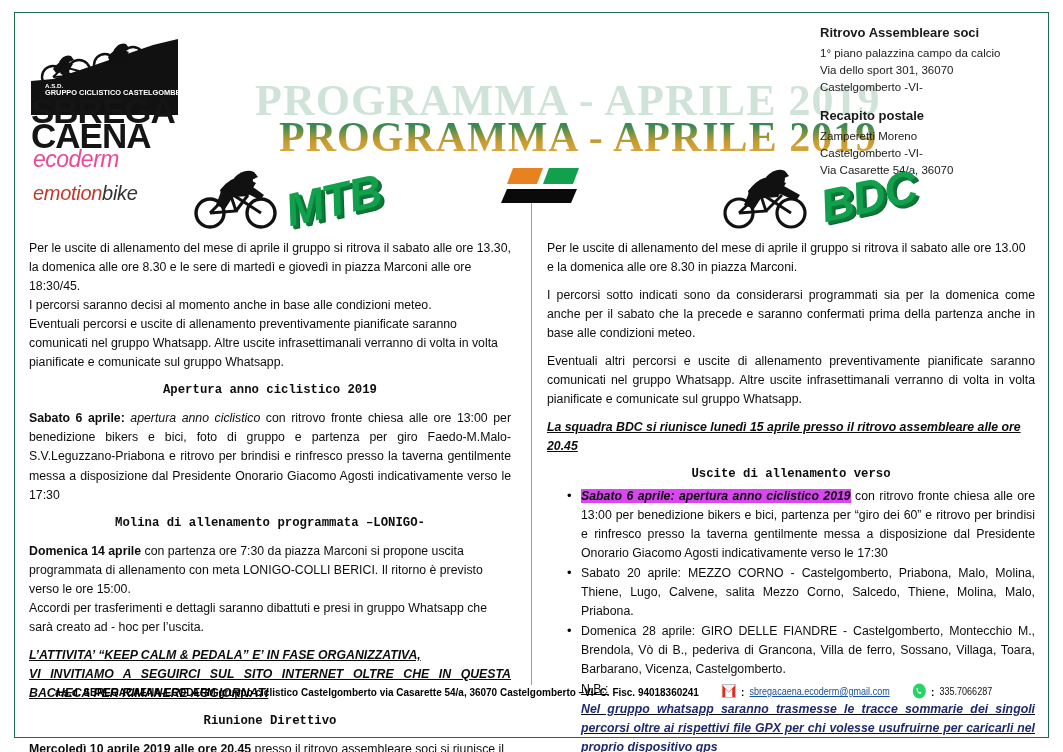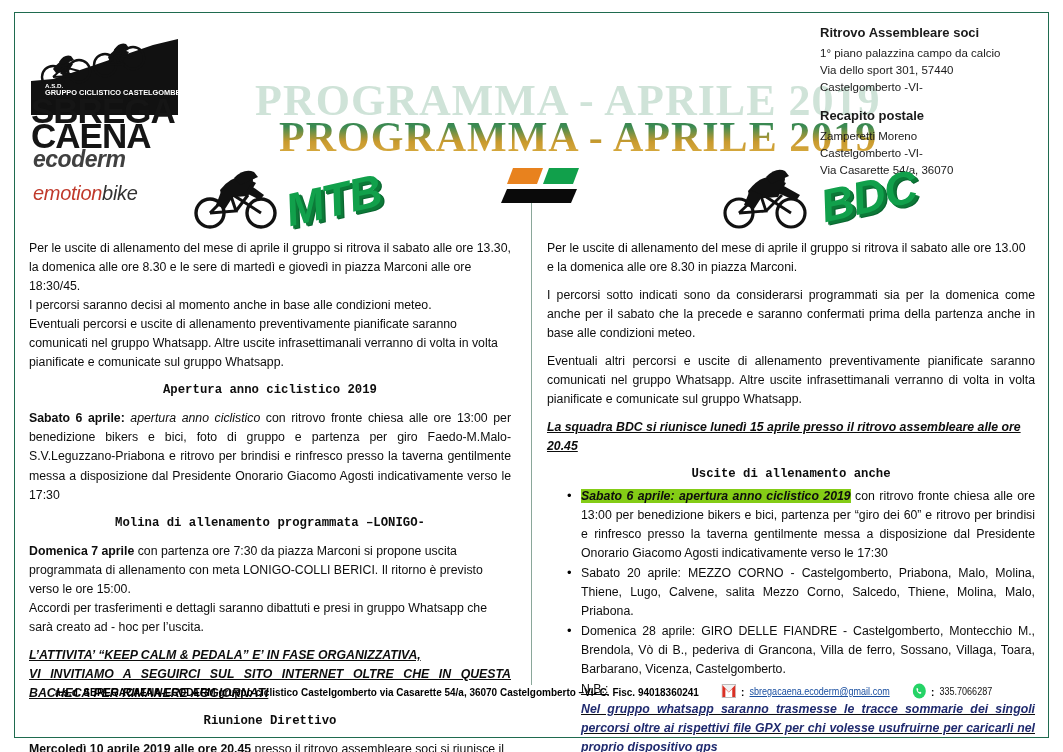--- a/index.html
+++ b/index.html
@@ -41,22 +41,22 @@
     position: absolute; left: 8px; width: 175px;
     font-family: "Liberation Sans", sans-serif;
     font-weight: 700; color: #151515;
     letter-spacing: -1px;
     line-height: 1;
   }
   .logo-sbrega { top: 74px; font-size: 35px; }
   .logo-caena  { top: 99px; font-size: 35px; }
   .logo-eco {
     position: absolute; left: 10px; top: 127px;
-    font-size: 23px; font-weight: 700; font-style: italic;
-    color: #404040; letter-spacing: -0.5px;
+    font-size: 23px; font-weight: 400; font-style: italic;
+    color: #ec4899; letter-spacing: -0.5px;
   }
   .logo-emotion {
     position: absolute; left: 10px; top: 163px;
     font-size: 20px; font-style: italic; font-weight: 400;
     letter-spacing: -0.3px;
   }
   .logo-emotion .em-red { color: #c0392b; }
   .logo-emotion .em-blk { color: #333333; }
 
   
@@ -135,21 +135,21 @@
   .col-left  { left: 14px;  width: 482px; }
   .col-right { left: 532px; width: 488px; }
 
   .col p { margin: 0 0 9px 0; }
   .col p.tight { margin-bottom: 0; }
   .just { text-align: justify; }
   .b    { font-weight: 700; }
   .i    { font-style: italic; }
   .u    { text-decoration: underline; }
   .head-c { text-align: center; font-weight: 700; margin: 10px 0 10px 0; font-family: Liberation Mono, monospace; }
-  .hl { background: #84cc16; }
+  .hl { background: #d946ef; }
   .nb-note { color: #1f2a6e; font-style: italic; font-weight: 700; }
 
   
   ul.bullets { margin: 2px 0 0 0; padding-left: 20px; }
   ul.bullets > li {
     margin: 0 0 1px 0;
     text-align: justify;
     list-style: none;
     position: relative;
     padding-left: 14px;
@@ -223,21 +223,21 @@
     </div>
 
     <div class="title-wrap">
       <div class="title-ghost">PROGRAMMA  -  APRILE 2019</div>
       <div class="title-front">PROGRAMMA  -  APRILE 2019</div>
     </div>
 
     <div class="addr">
       <h4>Ritrovo Assembleare soci</h4>
       <div>1° piano palazzina campo da calcio</div>
-      <div> Via dello sport 301, 57440</div>
+      <div> Via dello sport 301, 36070</div>
       <div>Castelgomberto -VI-</div>
       <div class="blk2">
           <h4>Recapito postale</h4>
         </div>
       <div>Zamperetti Moreno</div>
       <div>Castelgomberto -VI-</div>
       <div>Via Casarette 54/a, 36070</div>
     </div>
 
     <div class="disc" id="mtb-badge">
@@ -280,39 +280,39 @@
     <p class="tight">Per le uscite di allenamento del mese di aprile il gruppo si ritrova il sabato alle ore 13.30, la domenica alle ore 8.30 e le sere di martedì e giovedì in piazza Marconi alle ore 18:30/45.</p>
     <p class="tight">I percorsi saranno decisi al momento anche in base alle condizioni meteo.</p>
     <p>Eventuali percorsi e uscite di allenamento preventivamente pianificate saranno comunicati nel gruppo Whatsapp. Altre uscite infrasettimanali verranno di volta in volta pianificate e comunicate sul gruppo Whatsapp.</p>
 
     <p class="head-c">Apertura anno ciclistico 2019</p>
 
     <p class="just"><span class="b">Sabato 6 aprile:</span><span class="i"> apertura anno ciclistico</span><span> con ritrovo fronte chiesa alle ore 13:00 per benedizione bikers e bici, foto di gruppo e partenza per giro Faedo-M.Malo-S.V.Leguzzano-Priabona e ritrovo per brindisi e rinfresco presso la taverna gentilmente messa a disposizione dal Presidente Onorario Giacomo Agosti indicativamente verso le 17:30</span></p>
 
     <p class="head-c">Molina di allenamento programmata –LONIGO-</p>
 
-    <p class="tight"><span class="b">Domenica 7 aprile</span><span> con partenza ore 7:30 da piazza Marconi si propone uscita programmata di allenamento con meta LONIGO-COLLI BERICI. Il ritorno è previsto verso le ore 15:00.</span></p>
+    <p class="tight"><span class="b">Domenica 14 aprile</span><span> con partenza ore 7:30 da piazza Marconi si propone uscita programmata di allenamento con meta LONIGO-COLLI BERICI. Il ritorno è previsto verso le ore 15:00.</span></p>
     <p>Accordi per trasferimenti e dettagli saranno dibattuti e presi in gruppo Whatsapp che sarà creato ad - hoc per l’uscita.</p>
 
     <p class="tight b i u">L’ATTIVITA’ “KEEP CALM &amp; PEDALA” E’ IN FASE ORGANIZZATIVA,</p>
     <p class="just b i u">VI INVITIAMO A SEGUIRCI SUL SITO INTERNET OLTRE CHE IN QUESTA BACHECA PER RIMANERE AGGIORNATI</p>
 
     <p class="head-c">Riunione Direttivo</p>
 
     <p><span class="b">Mercoledì  10 aprile 2019 alle ore 20.45</span><span> presso il ritrovo assembleare soci si riunisce il Direttivo </span></p>
   </div>
 
   <div class="col col-right">
     <p>Per le uscite di allenamento del mese di aprile il gruppo si ritrova il sabato alle ore 13.00 e la domenica alle ore 8.30 in piazza Marconi.</p>
     <p class="just">I percorsi sotto indicati sono da considerarsi programmati sia per la domenica come anche per il sabato che la precede e saranno confermati prima della partenza anche in base alle condizioni meteo.</p>
     <p class="just">Eventuali altri percorsi e uscite di allenamento preventivamente pianificate saranno comunicati nel gruppo Whatsapp. Altre uscite infrasettimanali verranno di volta in volta pianificate e comunicate sul gruppo Whatsapp.</p>
 
     <p class="b i u">La squadra BDC si riunisce lunedì 15 aprile presso il ritrovo assembleare alle ore 20.45</p>
 
-    <p class="head-c" style="margin:4px 0 2px 0;">Uscite di allenamento anche</p>
+    <p class="head-c" style="margin:4px 0 2px 0;">Uscite di allenamento verso</p>
 
     <ul class="bullets">
       <li><span class="hl b i">Sabato 6 aprile: apertura anno ciclistico 2019</span><span> con ritrovo fronte chiesa alle ore 13:00 per benedizione bikers e bici, partenza per “giro dei 60” e ritrovo per brindisi e rinfresco presso la taverna gentilmente messa a disposizione dal Presidente Onorario Giacomo Agosti indicativamente verso le 17:30</span></li>
       <li><span>Sabato 20 aprile: MEZZO CORNO - Castelgomberto, Priabona, Malo, Molina, Thiene, Lugo, Calvene, salita Mezzo Corno, Salcedo, Thiene, Molina, Malo, Priabona.</span></li>
       <li><span>Domenica 28 aprile: GIRO DELLE FIANDRE - Castelgomberto, Montecchio M., Brendola, Vò di B., pederiva di Grancona, Villa de ferro, Sossano, Villaga, Toara, Barbarano, Vicenza, Castelgomberto.</span></li>
       <li class="nomark"><span>N.B.:</span></li>
       <li class="nomark"><span class="nb-note">Nel gruppo whatsapp saranno trasmesse le tracce sommarie dei singoli percorsi oltre ai rispettivi file GPX per chi volesse usufruirne per caricarli nel proprio dispositivo gps</span></li>
     </ul>
   </div>
 

